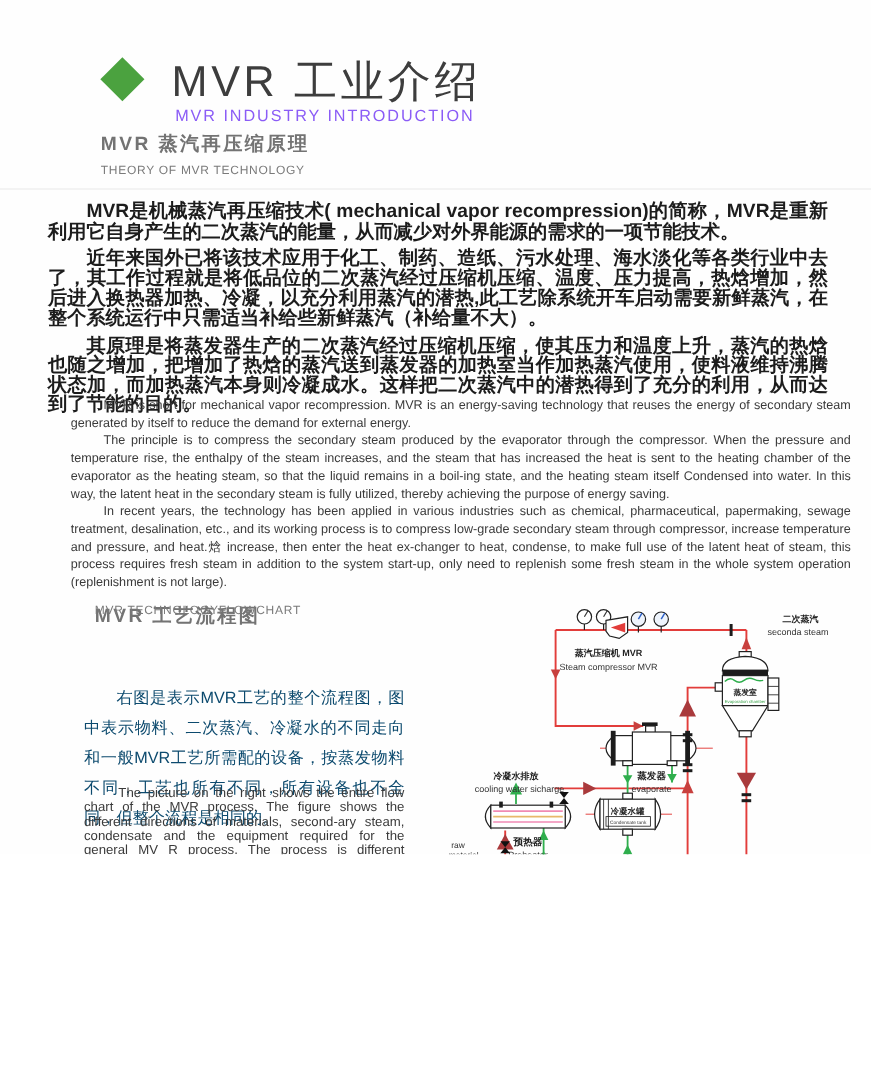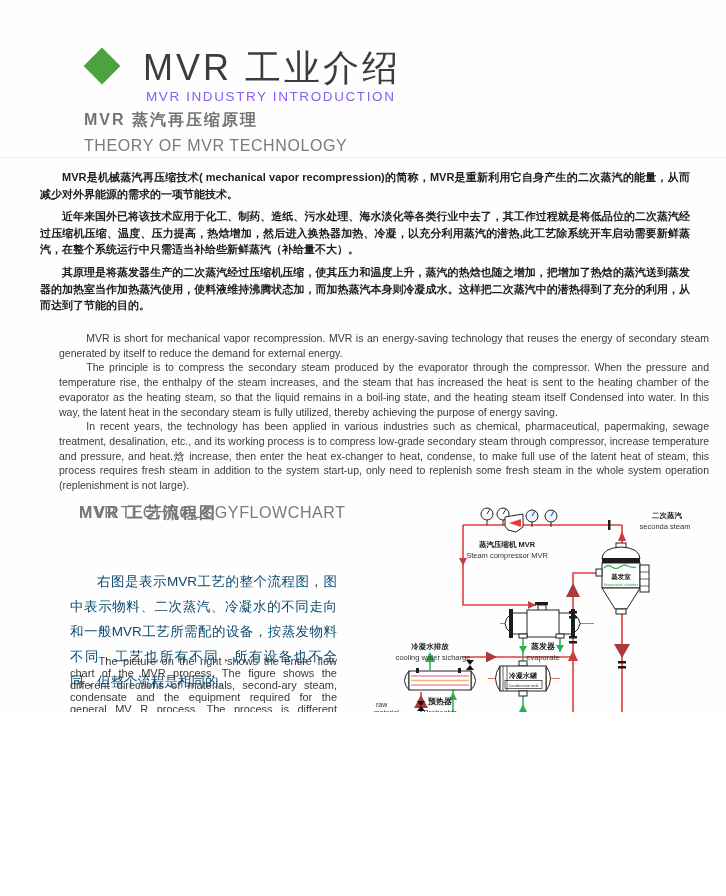--- a/index.html
+++ b/index.html
@@ -3,24 +3,24 @@
 <meta charset="utf-8">
 <style>
   html,body{margin:0;padding:0;background:#ffffff;}
   .page{position:relative;width:726px;height:712px;background:#fefefe;overflow:hidden;
         font-family:"Liberation Sans","DejaVu Sans",sans-serif;color:#222;}
   .diamond{position:absolute;left:89px;top:53px;width:26px;height:26px;background:#4ba23f;transform:rotate(45deg);}
   .main-title{position:absolute;left:143px;top:44px;font-size:36px;letter-spacing:3px;color:#3d3d3d;font-weight:500;}
   .main-subtitle{position:absolute;left:146px;top:89px;font-size:13.5px;letter-spacing:1.6px;color:#8b5cf6;}
   .hr{position:absolute;left:0;top:157px;width:726px;height:1px;background:#ececec;}
   .sec-title{position:absolute;font-size:16px;font-weight:bold;color:#737373;letter-spacing:2px;}
-  .sec-sub{position:absolute;font-size:16px;color:#7a7a7a;letter-spacing:.6px;}
+  .sec-sub{position:absolute;font-size:10px;color:#7a7a7a;letter-spacing:.6px;}
   .t1{left:84px;top:110px;}  .s1{left:84px;top:137px;}
   .t2{left:79px;top:503px;}  .s2{left:79px;top:504px;}
-  .cn-block{position:absolute;left:40px;top:169px;width:650px;font-size:11px;line-height:16.6px;
+  .cn-block{position:absolute;left:40px;top:169px;width:650px;font-size:16px;line-height:16.6px;
             color:#1c1c1c;text-align:justify;font-weight:600;}
   .cn-block p{margin:0 0 6px 0;text-indent:2em;}
   .en-block{position:absolute;left:40px;top:331px;width:650px;font-size:10.5px;line-height:14.7px;
             color:#3a3a3a;text-align:justify;margin-left:19px;}
   .en-block p{margin:0;text-indent:2.6em;}
   .flow-cn{position:absolute;left:70px;top:569px;width:267px;font-size:13.5px;line-height:25px;
            color:#0c4a6e;text-align:justify;font-weight:400;text-indent:2em;}
   .flow-en{position:absolute;left:70px;top:655px;width:267px;font-size:11px;line-height:12px;
            color:#3a3a3a;text-align:justify;text-indent:2.6em;}
   svg text{font-family:"Liberation Sans","DejaVu Sans",sans-serif;}

